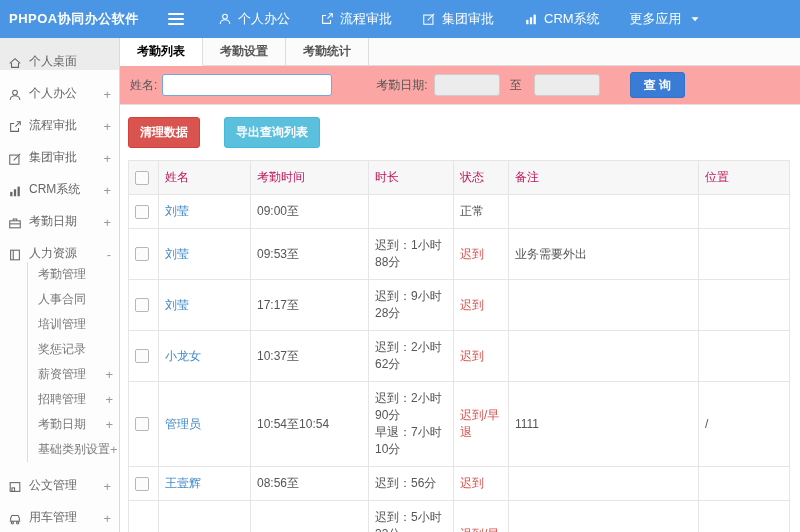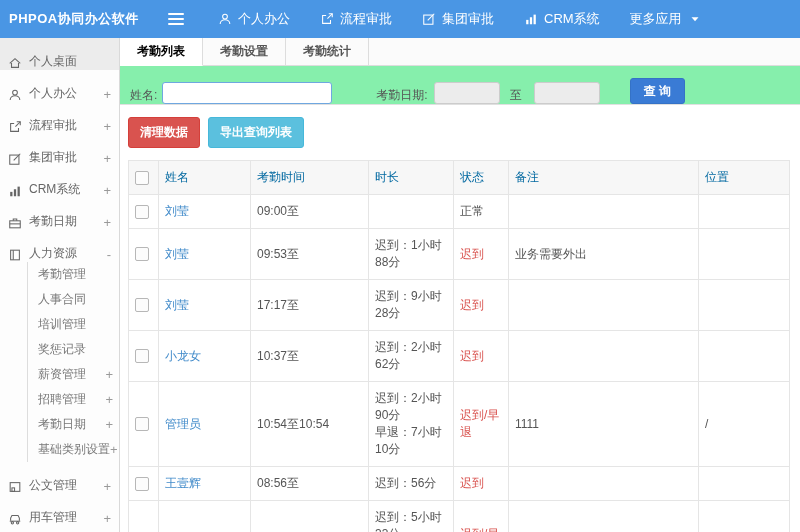--- a/index.html
+++ b/index.html
@@ -22,37 +22,37 @@
   .side-item.active{background:#ececec}
   .side-item .plus,.sub-item .plus{margin-left:auto;color:#999;font-size:13px}
   .sub-wrap{margin-left:27px;border-left:1px solid #ddd}
   .sub-item{height:25px;display:flex;align-items:center;padding:0 6px 0 10px;color:#777;cursor:pointer;white-space:nowrap}
   .content{flex:1;display:flex;flex-direction:column;overflow:hidden;background:#fff}
   
   .tabs{display:flex;background:#fbfbfb;border-bottom:1px solid #ddd;height:27px}
   .tab{padding:0 17px;display:flex;align-items:center;border-right:1px solid #ddd;color:#555;font-weight:bold;cursor:pointer;background:#fbfbfb}
   .tab.active{background:#fff;color:#000000;border-bottom:1px solid #fff;margin-bottom:-1px}
   
-  .filterbar{height:38px;background:#86efac;border-bottom:1px solid #e0e0e0;display:flex;align-items:flex-end;padding:0 10px;flex:0 0 auto}
+  .filterbar{height:38px;background:#fca5a5;border-bottom:1px solid #e0e0e0;display:flex;align-items:center;padding:0 10px;flex:0 0 auto}
   .filterbar label{color:#555}
   .name-input{width:170px;height:22px;box-sizing:border-box;border:1px solid #6fa7e0;border-radius:3px;margin-left:5px;outline:none;padding:0 6px;font-size:12px}
   .date-label{margin-left:44px}
   .date-input{width:66px;height:22px;box-sizing:border-box;background:#ececec;border:1px solid #ccc;border-radius:3px;margin-left:6px}
   .to-label{margin:0 6px 0 10px}
   .search-btn{margin-left:30px;background:#3a7bd5;color:#fff;border:1px solid #3572c6;border-radius:3px;height:26px;padding:0 13px;font-size:12px;font-weight:bold;cursor:pointer}
   
-  .toolbar{padding:12px 8px;display:flex;gap:8px;flex:0 0 auto}
+  .toolbar{padding:12px 8px;display:flex;gap:24px;flex:0 0 auto}
   .btn{border-radius:3px;padding:6px 11px;font-size:12px;font-weight:bold;color:#fff;cursor:pointer}
   .btn-danger{background:#d9534f;border:1px solid #d43f3a}
   .btn-info{background:#5bc0de;border:1px solid #46b8da}
   
   .table-wrap{padding:0 10px 0 8px;flex:1;overflow:hidden}
   table{border-collapse:collapse;width:100%;table-layout:fixed}
   th,td{border:1px solid #e5e5e5;padding:8px 6px;text-align:left;vertical-align:middle;font-weight:normal;overflow:hidden}
-  thead th{background:#f7f7f7;color:#0369a1}
+  thead th{background:#f7f7f7;color:#be185d}
   td.duration{white-space:pre-line;color:#555}
   a.name{color:#428bca;text-decoration:none;cursor:pointer}
   .status-late{color:#d9534f}
   .status-normal{color:#555}
   .cb{display:inline-block;width:12px;height:12px;border:1px solid #b7b7b7;border-radius:2px;background:#fcfcfc;cursor:pointer;vertical-align:middle}
 </style>
 </head>
 <body>
 
 <div class="app">

